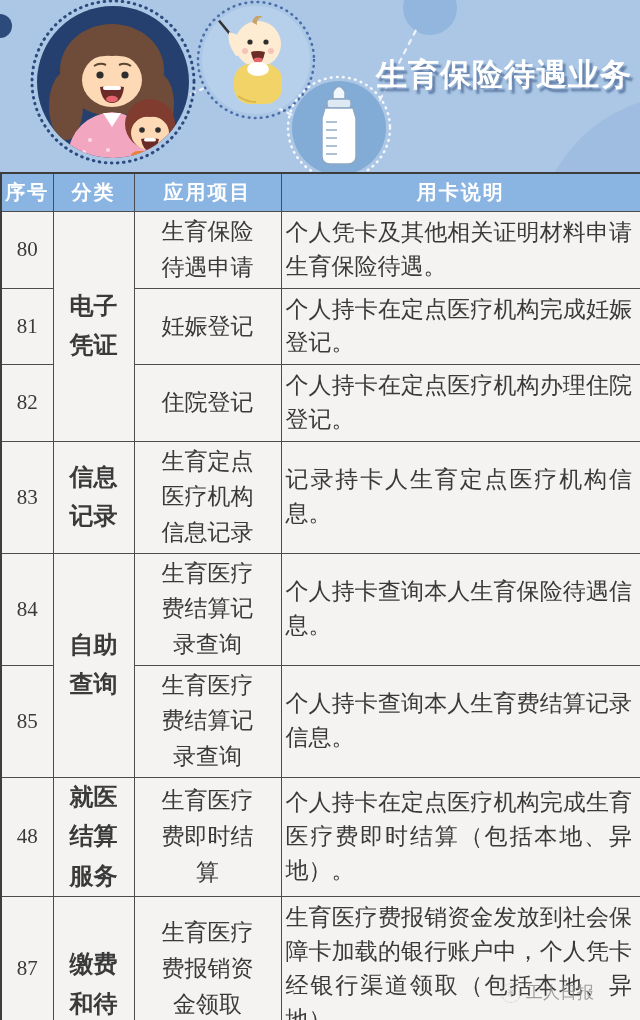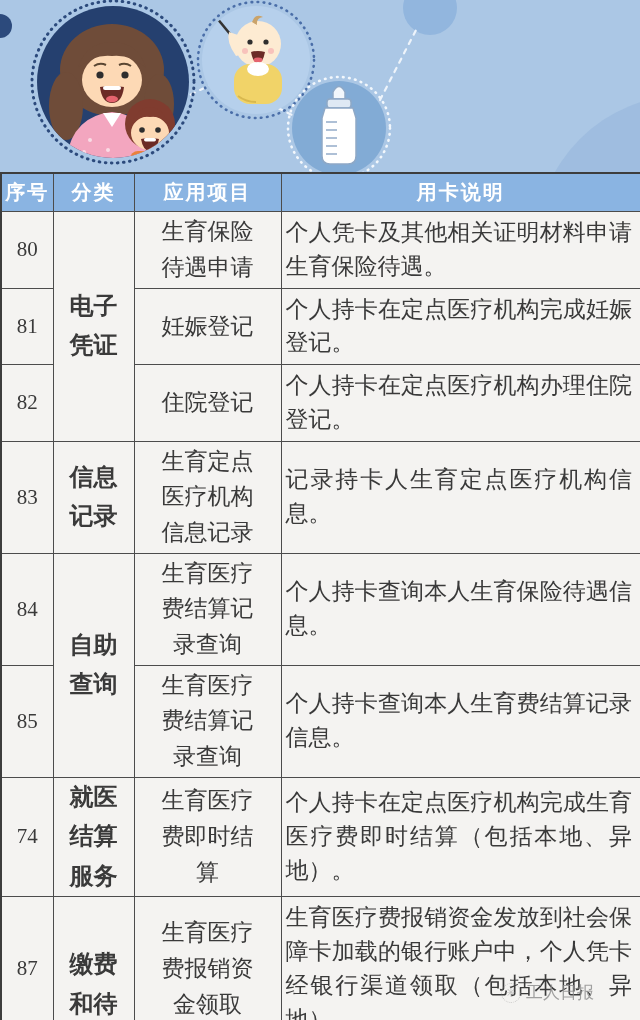--- a/index.html
+++ b/index.html
@@ -165,20 +165,21 @@
             <line x1="326" y1="122" x2="337" y2="122"></line>
             <line x1="326" y1="130" x2="337" y2="130"></line>
             <line x1="326" y1="138" x2="337" y2="138"></line>
             <line x1="326" y1="146" x2="337" y2="146"></line>
             <line x1="326" y1="154" x2="337" y2="154"></line>
           </g>
         </g>
       </g>
     </svg>
 
+    <div class="hero-title">生育保险待遇业务</div>
   </div>
 
   <table class="benefits">
     <colgroup>
       <col style="width:52px">
         <col style="width:81px">
         <col style="width:147px">
         <col style="width:360px">
     </colgroup>
     <tbody>
@@ -219,21 +220,21 @@
       <td class="item">生育医疗费结算记录查询</td>
       <td class="desc">个人持卡查询本人生育保险待遇信息。</td>
     </tr>
     <tr style="height:102px">
       <td class="seq">85</td>
       <td class="item">生育医疗费结算记录查询</td>
       <td class="desc">个人持卡查询本人生育费结算记录信息。</td>
     </tr>
 
     <tr style="height:105px">
-      <td class="seq">74</td>
+      <td class="seq">48</td>
       <td class="cat">就医结算服务</td>
       <td class="item">生育医疗费即时结算</td>
       <td class="desc">个人持卡在定点医疗机构完成生育医疗费即时结算（包括本地、异地）。</td>
     </tr>
 
     <tr style="height:133px">
       <td class="seq">87</td>
       <td class="cat" rowspan="2">缴费和待遇领取</td>
       <td class="item">生育医疗费报销资金领取</td>
       <td class="desc">生育医疗费报销资金发放到社会保障卡加载的银行账户中，个人凭卡经银行渠道领取（包括本地、异地）。</td>

